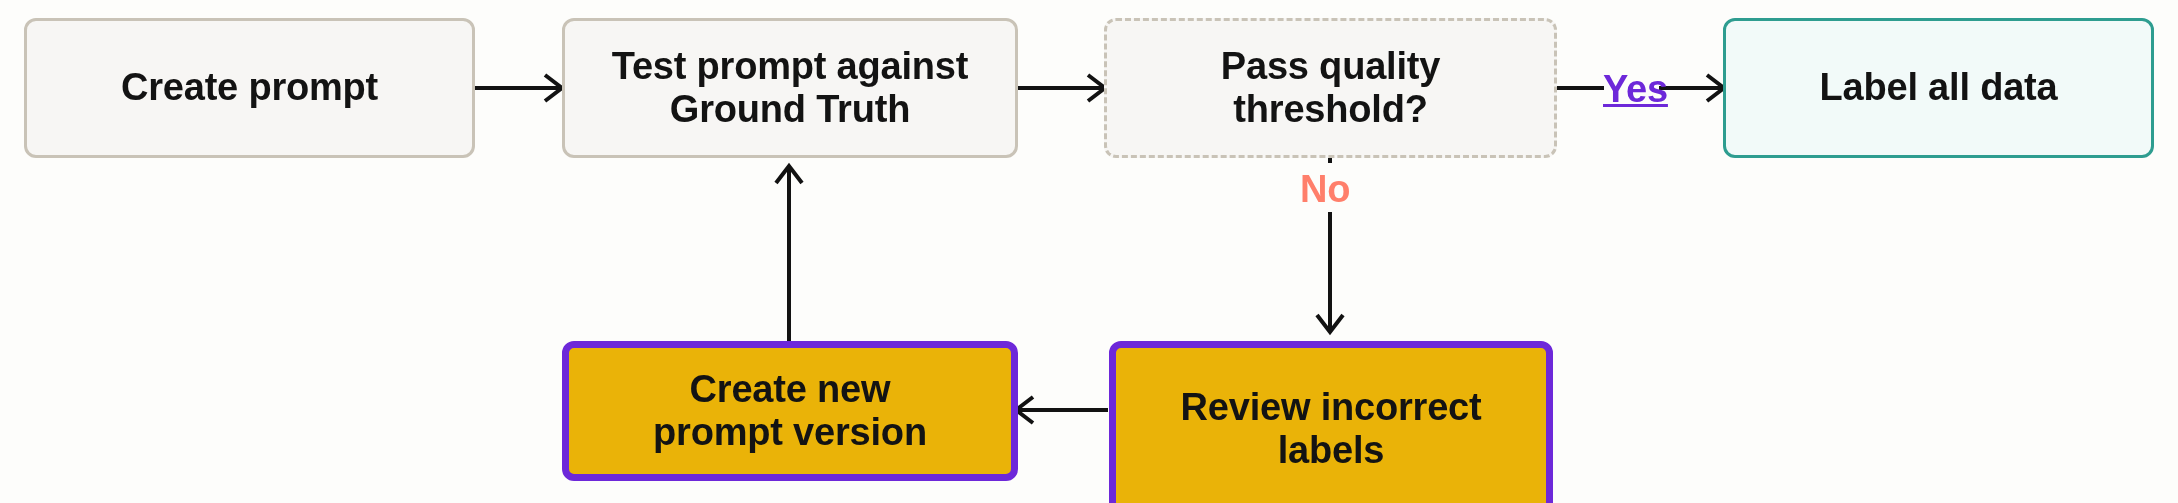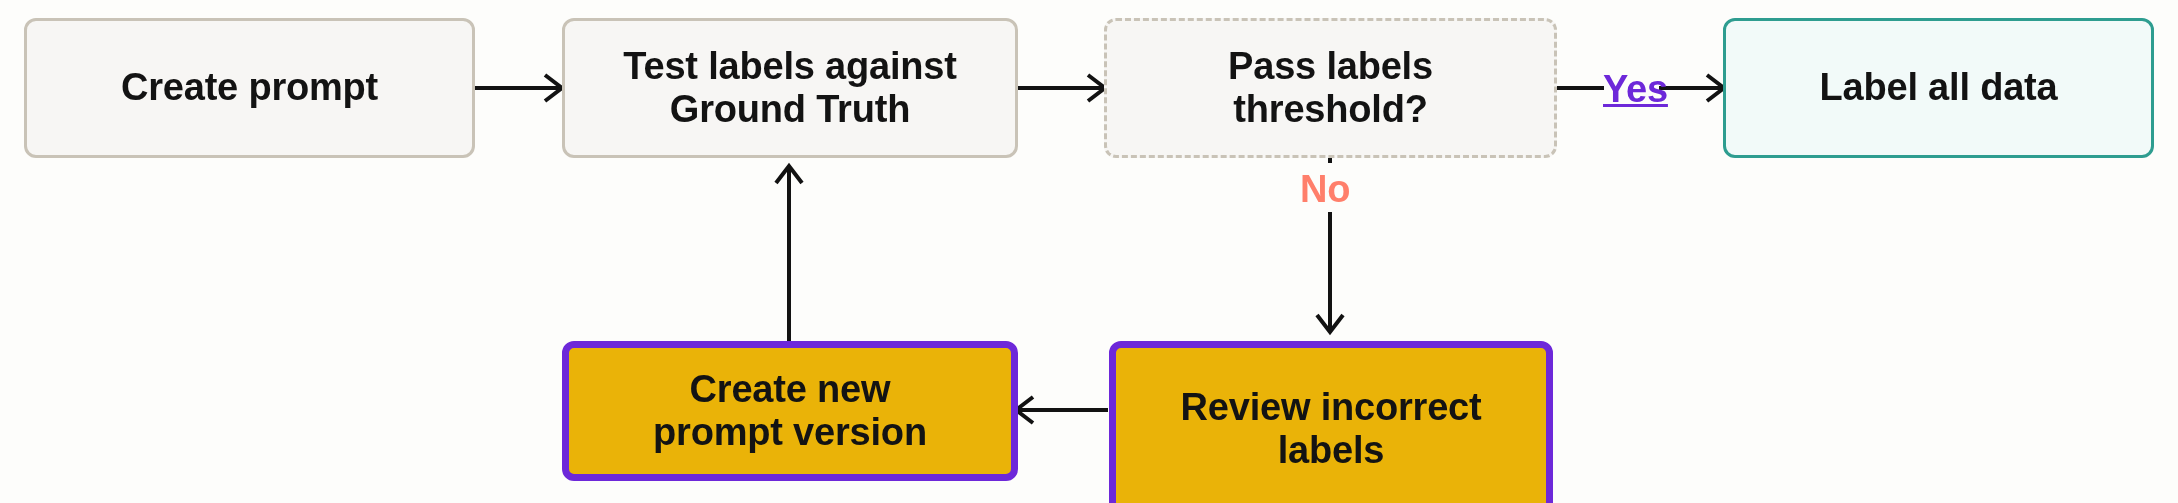--- a/index.html
+++ b/index.html
@@ -124,24 +124,24 @@
     </g>
 
     <g>
       <line class="edge-line" x1="789" y1="341" x2="789" y2="168"></line>
       <polyline class="edge-head" points="776,183 789,166 802,183"></polyline>
     </g>
   </svg>
 
   <div class="node node-neutral" style="left:24px; top:18px; width:451px; height:140px;">Create prompt</div>
 
-  <div class="node node-neutral" style="left:562px; top:18px; width:456px; height:140px;">Test labels against
+  <div class="node node-neutral" style="left:562px; top:18px; width:456px; height:140px;">Test prompt against
 Ground Truth</div>
 
-  <div class="node node-dashed" style="left:1104px; top:18px; width:453px; height:140px;">Pass labels
+  <div class="node node-dashed" style="left:1104px; top:18px; width:453px; height:140px;">Pass quality
 threshold?</div>
 
   <div class="node node-teal" style="left:1723px; top:18px; width:431px; height:140px;">Label all data</div>
 
   <div class="node node-orange" style="left:562px; top:341px; width:456px; height:140px;">Create new
 prompt version</div>
 
   <div class="node node-orange" style="left:1109px; top:341px; width:444px; height:176px;">Review incorrect
 labels</div>
 

